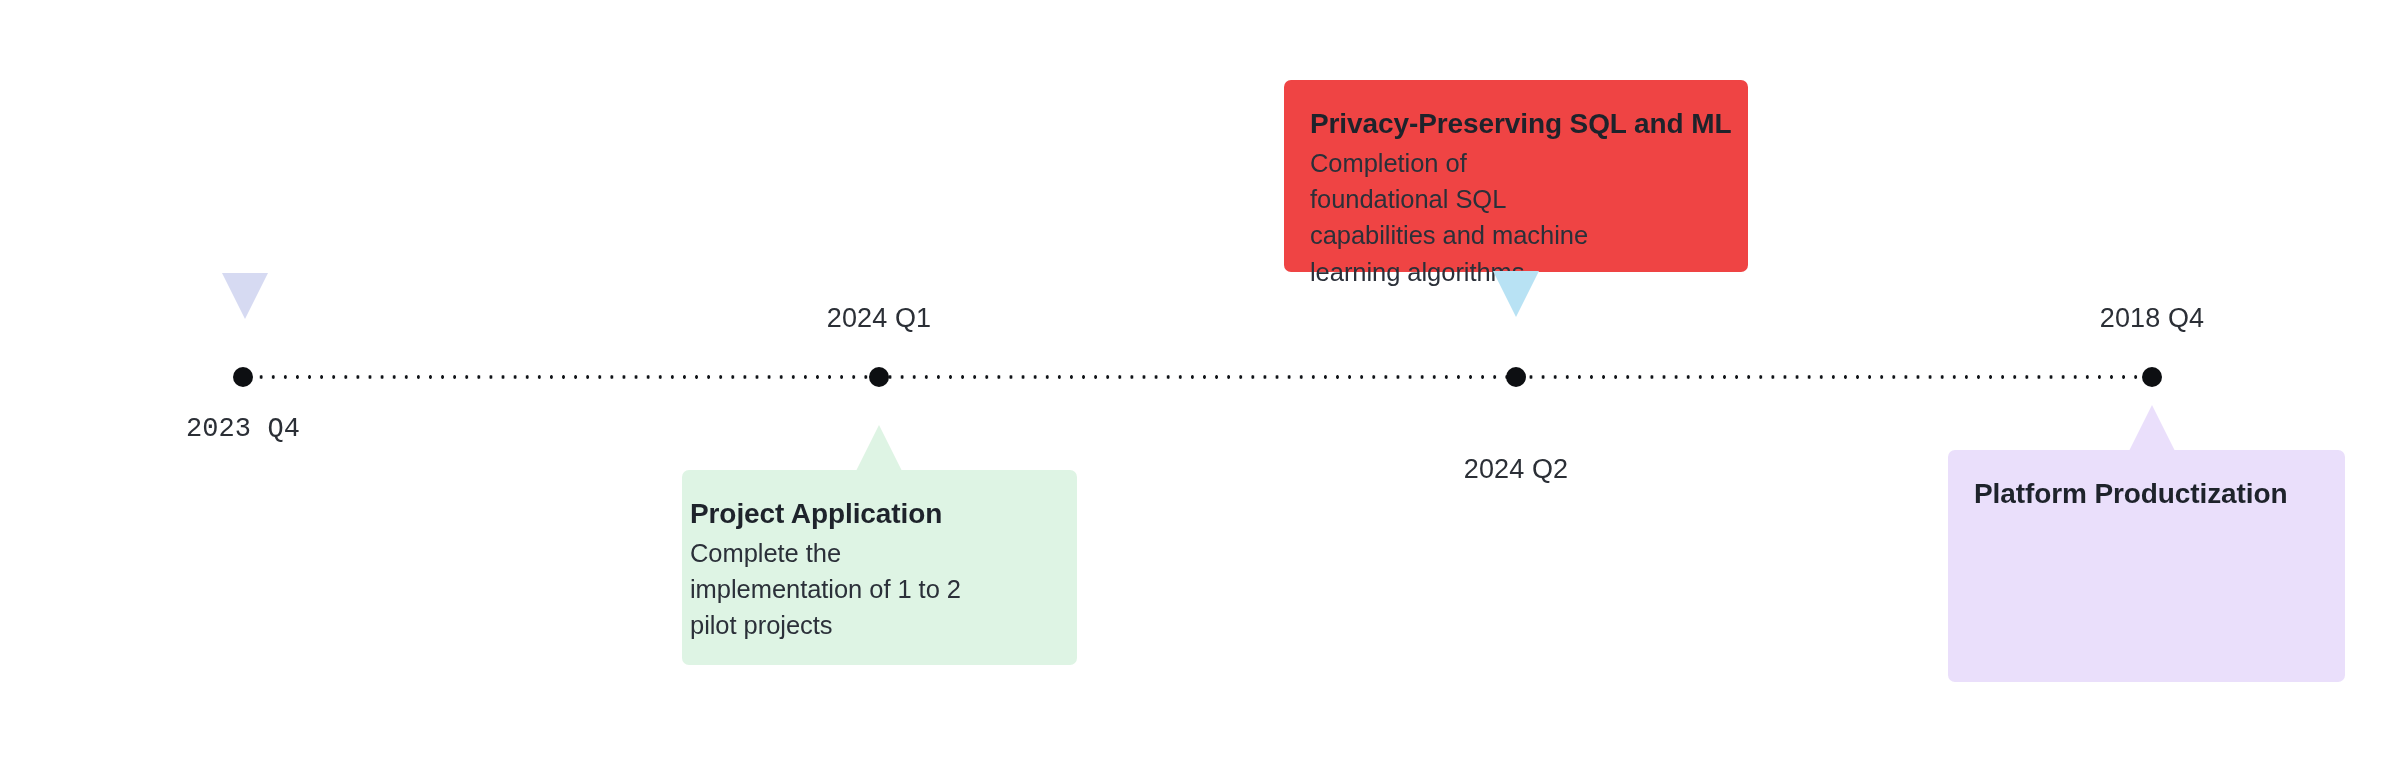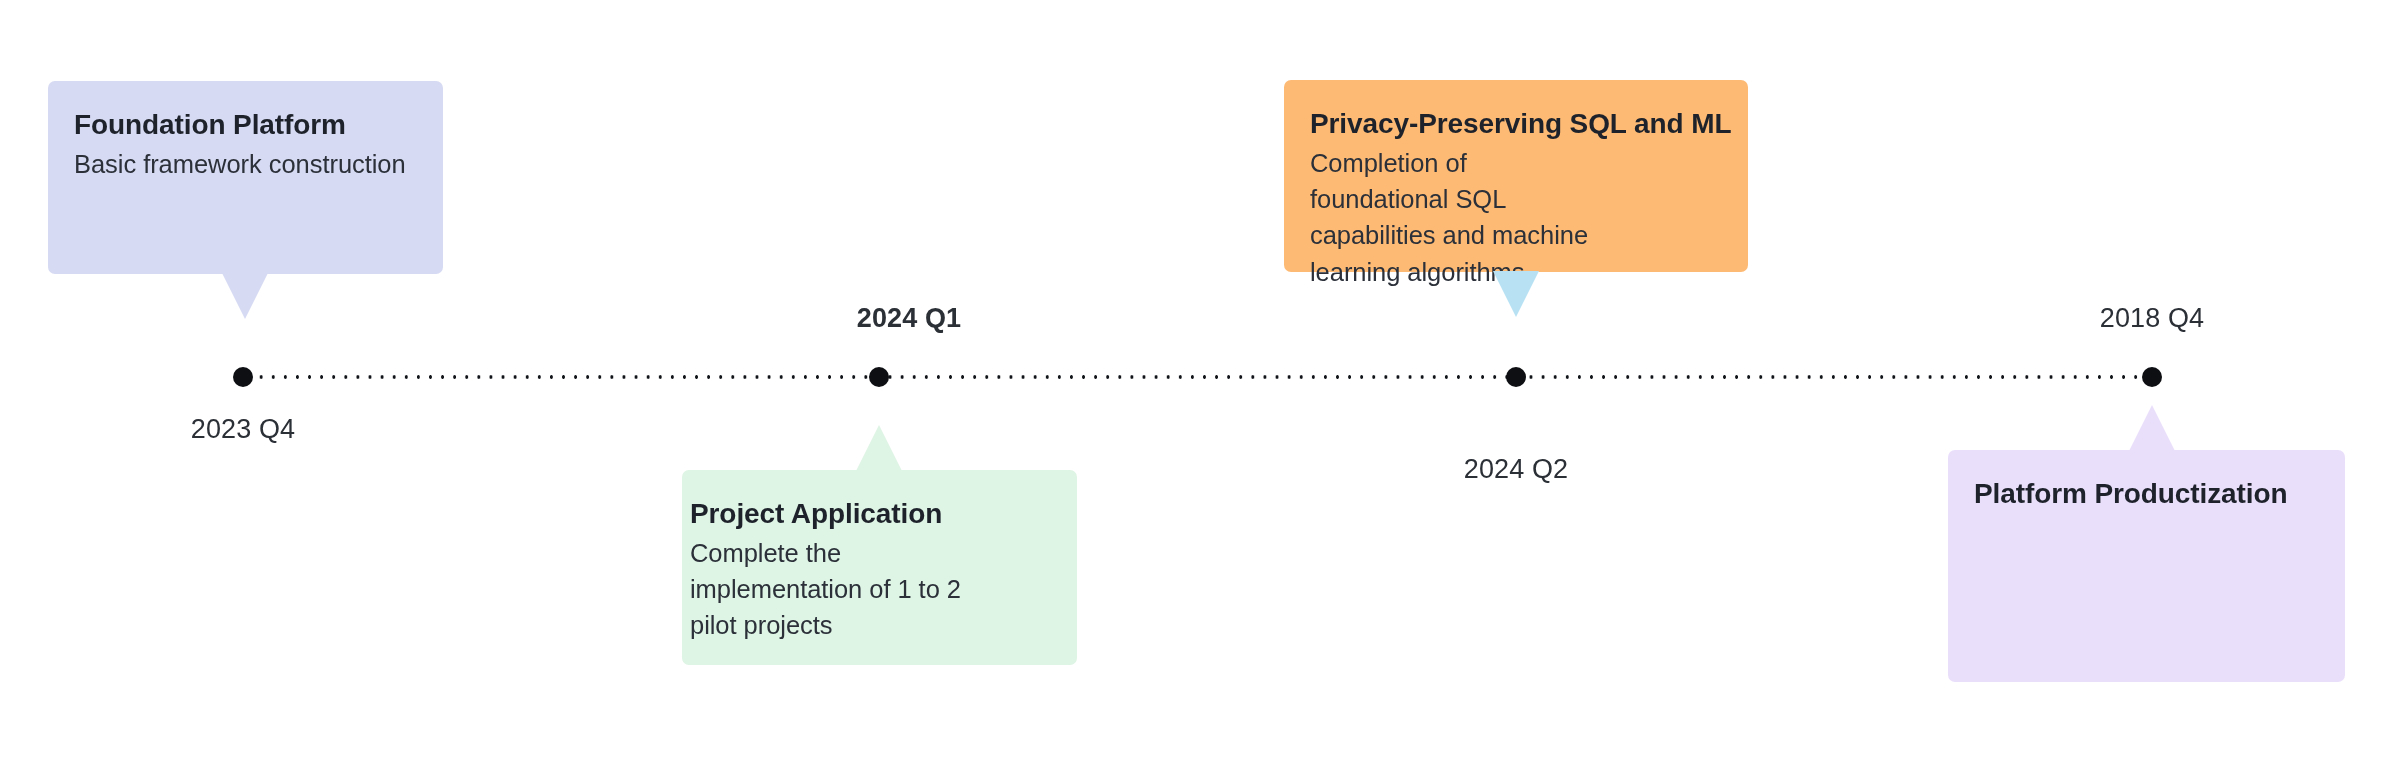--- a/index.html
+++ b/index.html
@@ -119,35 +119,31 @@
 
 <div id="stage">
 
   <div class="axis-line"></div>
 
   <div class="axis-dot" style="left:243px;"></div>
   <div class="axis-dot" style="left:879px;"></div>
   <div class="axis-dot" style="left:1516px;"></div>
   <div class="axis-dot" style="left:2152px;"></div>
 
-  <div class="axis-label below" style="left:243px;">2023 Q4</div>
+  <div class="axis-label below" style="left:243px;font-family:Liberation Mono, monospace;">2023 Q4</div>
 
-  <div class="axis-label above" style="left:909px;font-weight:bold;">2024 Q1</div>
+  <div class="axis-label above" style="left:879px;">2024 Q1</div>
 
   <div class="axis-label below" style="left:1516px;margin-top:40px;">2024 Q2</div>
 
   <div class="axis-label above" style="left:2152px;">2018 Q4</div>
 
-  <div class="card" id="card-foundation" style="background:#D6DAF2;">
-    <div class="card-title">Foundation Platform</div>
-    <div class="card-desc">Basic framework construction</div>
-  </div>
   <div class="tail tail-down" id="tail-foundation" style="border-top-color:#D6DAF2;"></div>
 
-  <div class="card" id="card-privacy" style="background:#fdba74;">
+  <div class="card" id="card-privacy" style="background:#ef4444;">
     <div class="card-title">Privacy-Preserving SQL and ML</div>
     <div class="card-desc" style="max-width:300px;">Completion of foundational SQL capabilities and machine learning algorithms</div>
   </div>
   <div class="tail tail-down" id="tail-privacy" style="border-top-color:#B8E2F4;"></div>
 
   <div class="card" id="card-project" style="background:#DEF4E4;">
     <div class="card-title">Project Application</div>
     <div class="card-desc" style="max-width:300px;">Complete the implementation of 1 to 2 pilot projects</div>
   </div>
   <div class="tail tail-up" id="tail-project" style="border-bottom-color:#DEF4E4;"></div>

